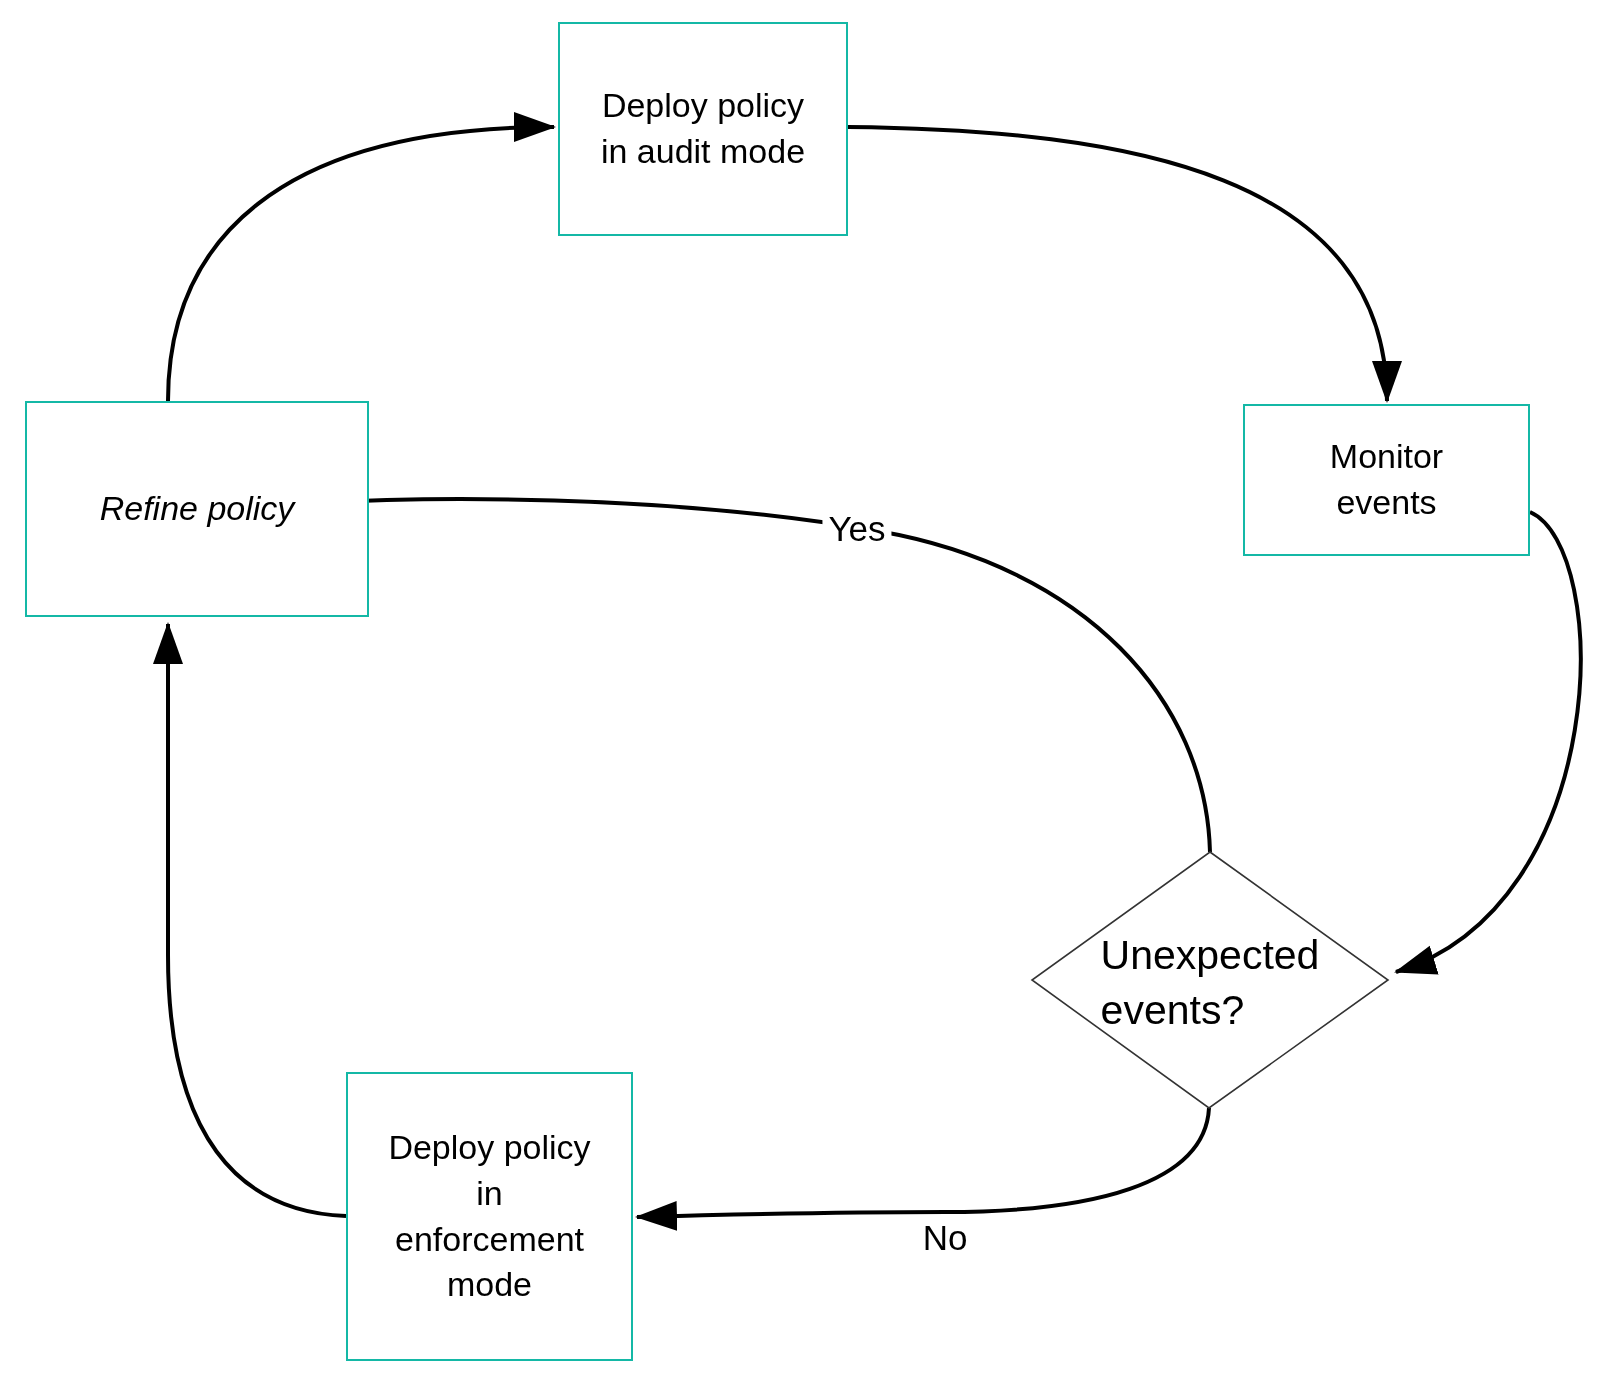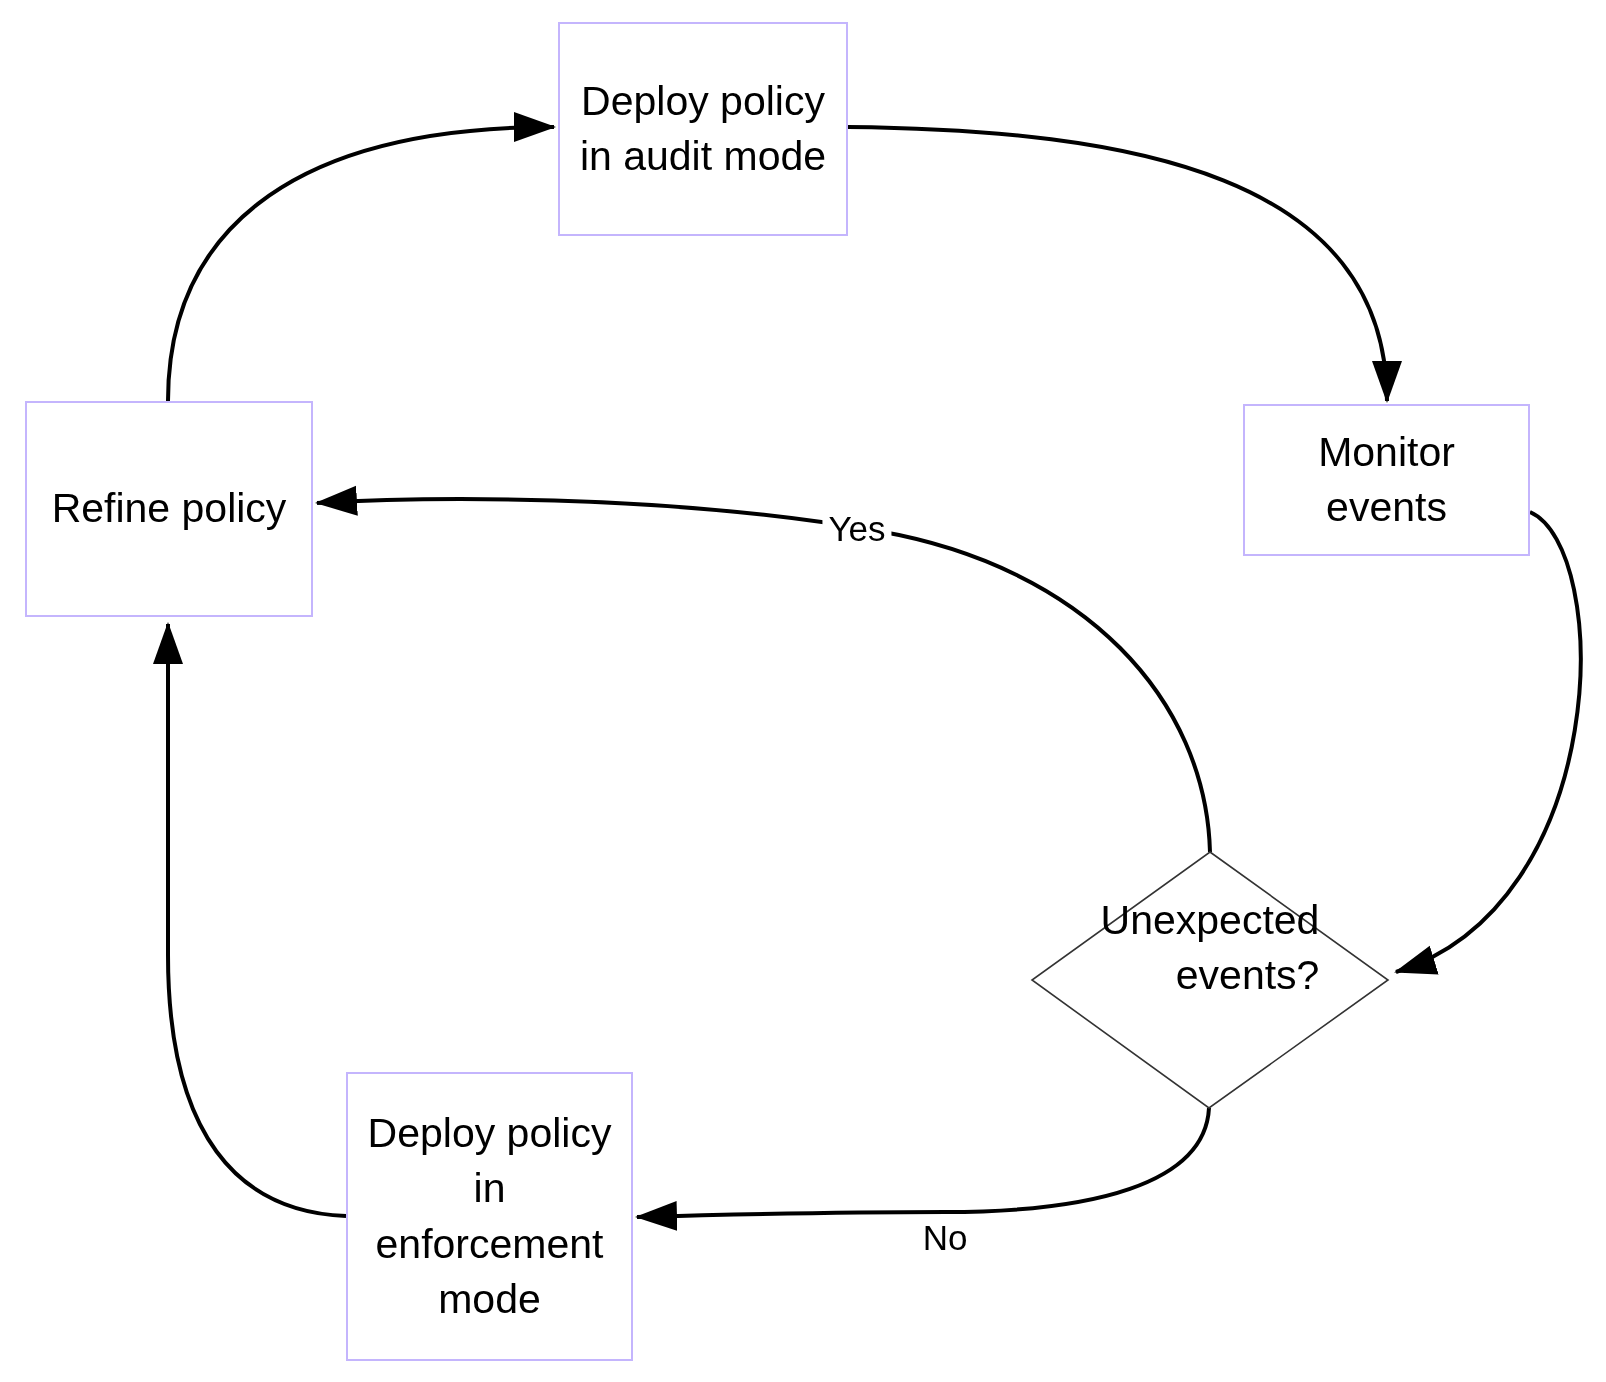--- a/index.html
+++ b/index.html
@@ -19,40 +19,40 @@
     position: absolute;
     left: 0;
     top: 0;
     width: 1606px;
     height: 1382px;
   }
   .node {
     position: absolute;
     box-sizing: border-box;
     background: #ffffff;
-    border: 2px solid #c4b5fd;
+    border: 2px solid #14b8a6;
     display: flex;
     align-items: center;
     justify-content: center;
     text-align: center;
-    font-size: 41px;
+    font-size: 34px;
     line-height: 1.35;
     color: #000000;
     white-space: pre-line;
   }
   #node-deploy-audit   { left: 558px;  top: 22px;   width: 290px; height: 214px; }
   #node-monitor-events { left: 1243px; top: 404px;  width: 287px; height: 152px; }
-  #node-refine-policy  { left: 25px;   top: 401px;  width: 288px; height: 216px; }
+  #node-refine-policy  { left: 25px;   top: 401px;  width: 344px; height: 216px; font-style: italic; }
   #node-deploy-enforce { left: 346px;  top: 1072px; width: 287px; height: 289px; }
   .diamond-label {
     position: absolute;
     left: 1210px;
-    top: 948px;
+    top: 983px;
     transform: translate(-50%, -50%);
-    text-align: right;
+    text-align: left;
     font-size: 41px;
     line-height: 1.35;
     color: #000000;
     white-space: pre-line;
     background: transparent;
   }
   .edge-label {
     position: absolute;
     transform: translate(-50%, -50%);
     background: #ffffff;

